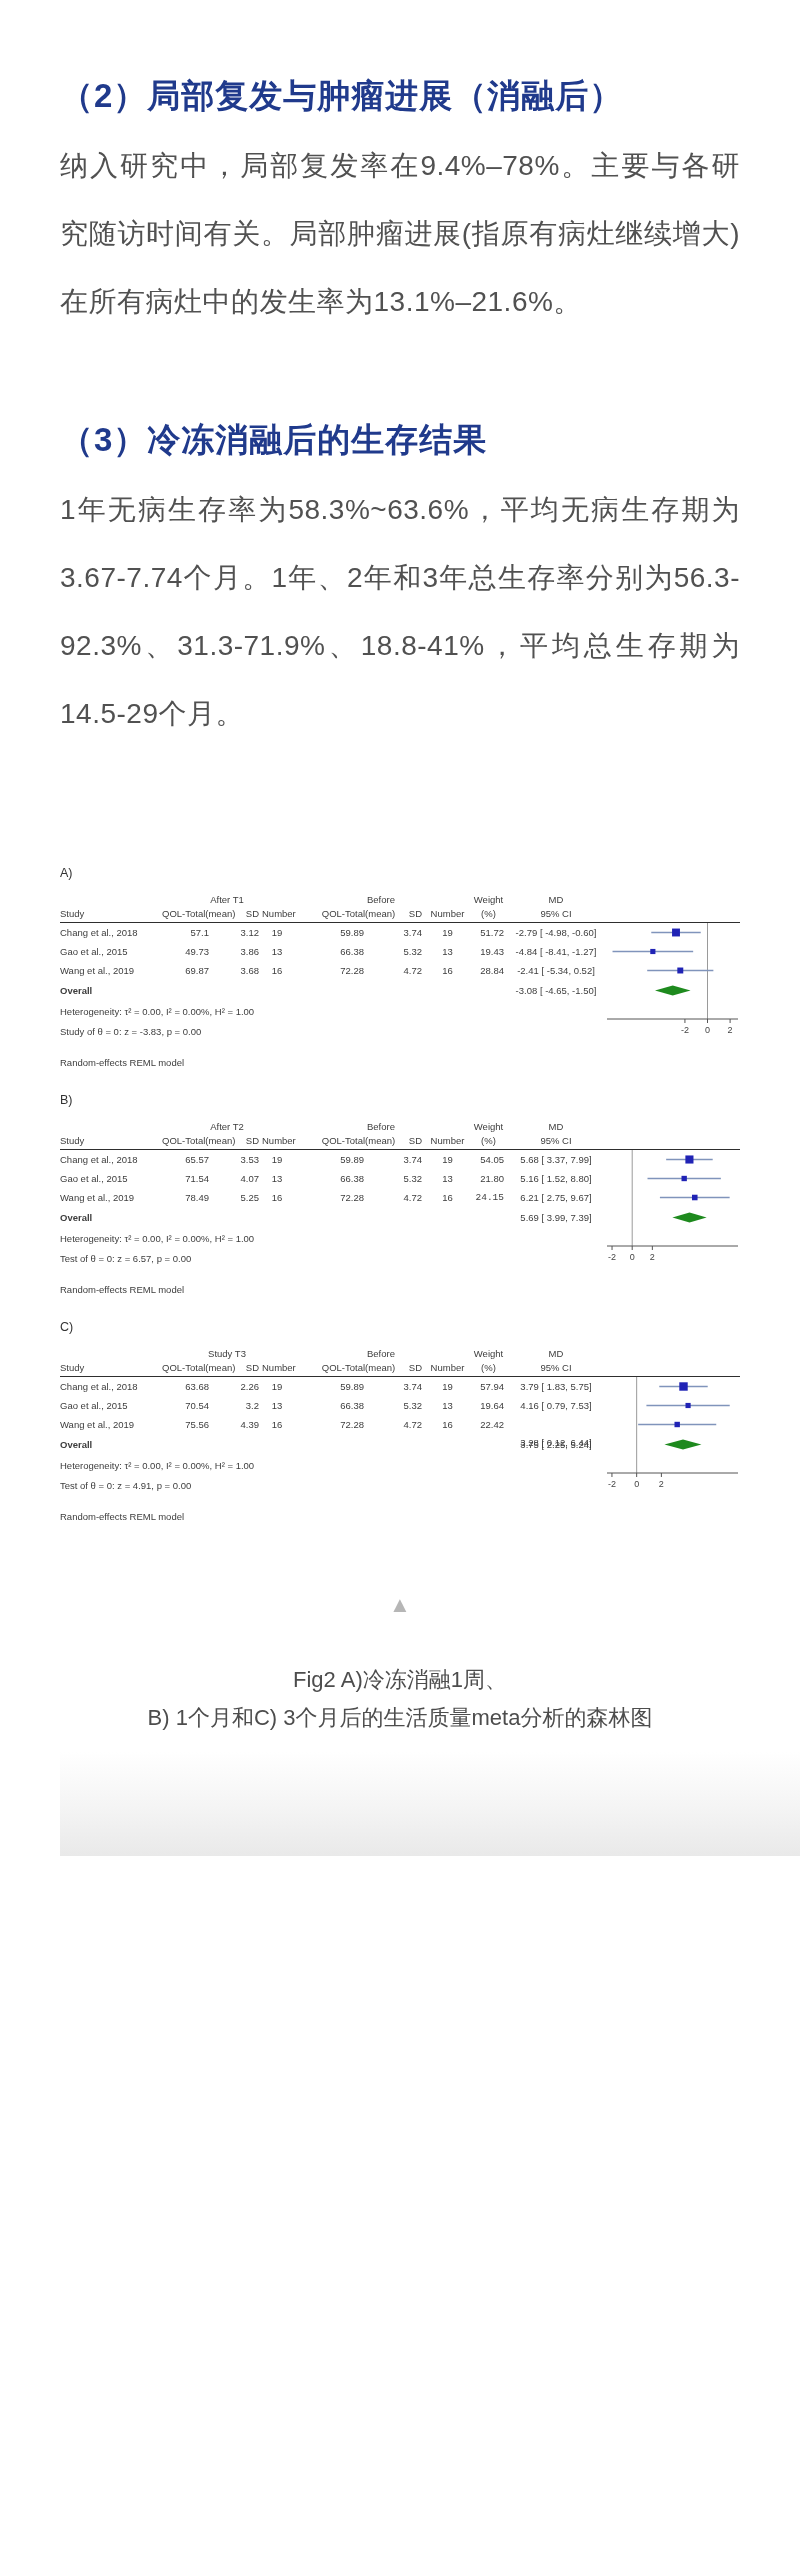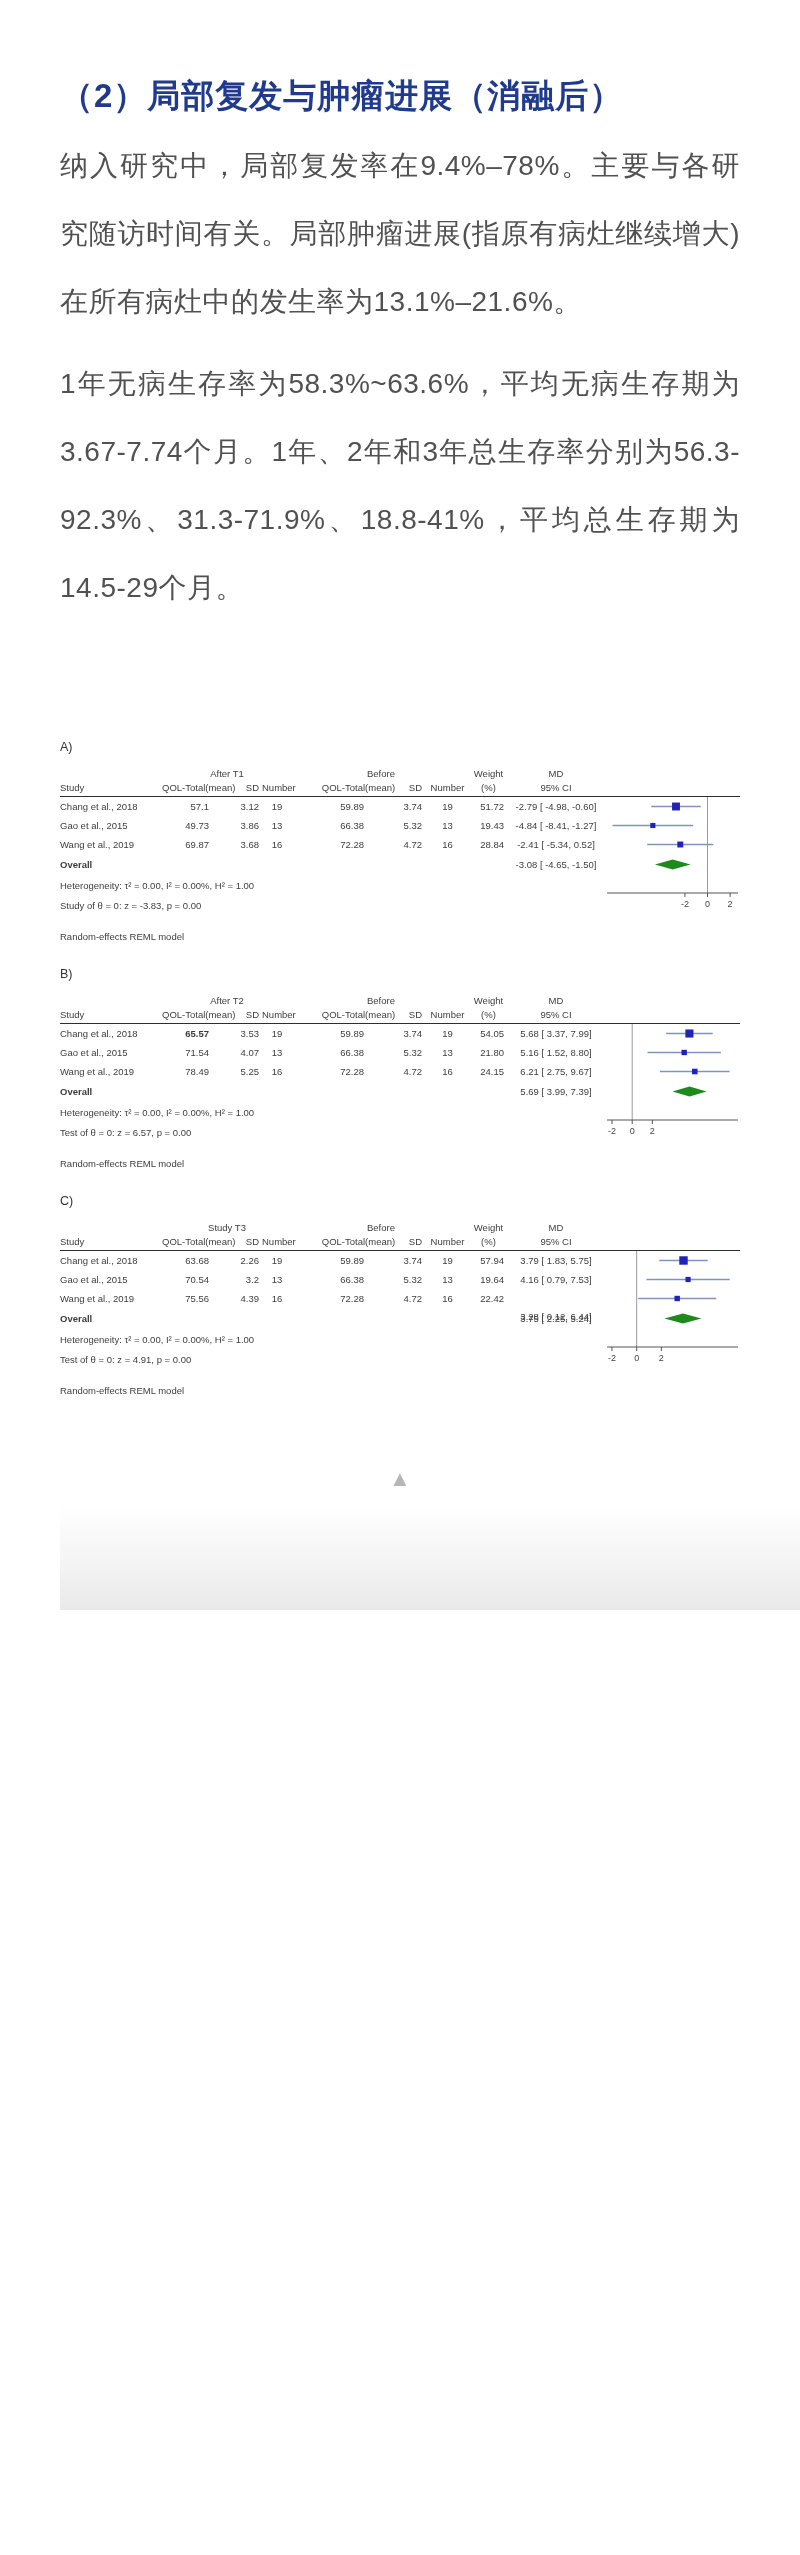--- a/index.html
+++ b/index.html
@@ -34,20 +34,21 @@
   .fade-band{width:744px;height:104px;margin:15px auto 0 auto;background:linear-gradient(to bottom,#ffffff 0%,#f4f4f4 55%,#e9e9e9 100%);}
 </style>
 </head>
 <body>
 
 <div class="content">
 
   <h2 class="sec-heading">（2）局部复发与肿瘤进展（消融后）</h2>
   <p class="para p1">纳入研究中，局部复发率在9.4%–78%。主要与各研究随访时间有关。局部肿瘤进展(指原有病灶继续增大)在所有病灶中的发生率为13.1%–21.6%。</p>
 
+  <h2 class="sec-heading h3m">（3）冷冻消融后的生存结果</h2>
   <p class="para p2">1年无病生存率为58.3%~63.6%，平均无病生存期为3.67-7.74个月。1年、2年和3年总生存率分别为56.3-92.3%、31.3-71.9%、18.8-41%，平均总生存期为14.5-29个月。</p>
 
 
   <div class="figure">
 
     <div class="panel">
       <div class="p-label">A)</div>
       <div class="fgrid">
         <div class="hc" style="grid-row:1;grid-column:2 / span 3;">After T1</div>
         <div class="hc" style="grid-row:1;grid-column:5 / span 3;">Before</div>
@@ -145,21 +146,21 @@
             <polygon points="67.39923076923077,67.5 84.53000000000002,62.5 101.66076923076925,67.5 84.53000000000002,72.5" fill="#1e8a1e"></polygon>
             <line x1="2" y1="96" x2="133" y2="96" stroke="#555" stroke-width="1"></line>
             <line x1="7.038461538461538" y1="96" x2="7.038461538461538" y2="100" stroke="#555" stroke-width="1"></line>
             <text x="7.038461538461538" y="110" text-anchor="middle" font-size="9" fill="#444" font-family="Liberation Sans, DejaVu Sans, sans-serif">-2</text>
             <line x1="27.192307692307693" y1="96" x2="27.192307692307693" y2="100" stroke="#555" stroke-width="1"></line>
             <text x="27.192307692307693" y="110" text-anchor="middle" font-size="9" fill="#444" font-family="Liberation Sans, DejaVu Sans, sans-serif">0</text>
             <line x1="47.34615384615385" y1="96" x2="47.34615384615385" y2="100" stroke="#555" stroke-width="1"></line>
             <text x="47.34615384615385" y="110" text-anchor="middle" font-size="9" fill="#444" font-family="Liberation Sans, DejaVu Sans, sans-serif">2</text>
           </svg>
       <div class="hl" style="grid-area: 4 / 1;">Chang et al., 2018</div>
-          <div class="r" style="grid-area: 4 / 2; font-weight: bold;">65.57</div>
+          <div class="r" style="grid-area: 4 / 2;">65.57</div>
           <div class="r" style="grid-area: 4 / 3;">3.53</div>
           <div class="c" style="grid-area: 4 / 4;">19</div>
           <div class="r" style="grid-area: 4 / 5;">59.89</div>
           <div class="r" style="grid-area: 4 / 6;">3.74</div>
           <div class="c" style="grid-area: 4 / 7;">19</div>
           <div class="r" style="grid-area: 4 / 8;">54.05</div>
           <div class="c" style="grid-area: 4 / 9;">5.68 [ 3.37,  7.99]</div>
           <div class="hl" style="grid-area: 5 / 1;">Gao et al., 2015</div>
           <div class="r" style="grid-area: 5 / 2;">71.54</div>
           <div class="r" style="grid-area: 5 / 3;">4.07</div>
@@ -169,21 +170,21 @@
           <div class="c" style="grid-area: 5 / 7;">13</div>
           <div class="r" style="grid-area: 5 / 8;">21.80</div>
           <div class="c" style="grid-area: 5 / 9;">5.16 [ 1.52,  8.80]</div>
           <div class="hl" style="grid-area: 6 / 1;">Wang et al., 2019</div>
           <div class="r" style="grid-area: 6 / 2;">78.49</div>
           <div class="r" style="grid-area: 6 / 3;">5.25</div>
           <div class="c" style="grid-area: 6 / 4;">16</div>
           <div class="r" style="grid-area: 6 / 5;">72.28</div>
           <div class="r" style="grid-area: 6 / 6;">4.72</div>
           <div class="c" style="grid-area: 6 / 7;">16</div>
-          <div class="r" style="grid-area: 6 / 8;">24.15</div>
+          <div class="r" style="grid-area: 6 / 8; font-family: Liberation Mono, monospace;">24.15</div>
           <div class="c" style="grid-area: 6 / 9;">6.21 [ 2.75,  9.67]</div>
           <div class="hl ov" style="grid-area: 7 / 1;">Overall</div>
           <div class="c" style="grid-area: 7 / 9;">5.69 [ 3.99,  7.39]</div>
         </div>
       <div class="reml">Random-effects REML model</div>
     </div>
 
     <div class="panel">
       <div class="p-label">C)</div>
       <div class="fgrid">
@@ -250,15 +251,19 @@
           <div class="hl ov" style="grid-area: 7 / 1;">Overall</div>
           <div class="c" style="grid-area: 7 / 9;">3.75 [ 2.25,  5.24]</div>
         </div>
       <div class="reml">Random-effects REML model</div>
     </div>
 
   </div>
 
   <div class="collapse-tri">▲</div>
 
+  <div class="caption">
+    <div>Fig2  A)冷冻消融1周、</div>
+    <div>B) 1个月和C) 3个月后的生活质量meta分析的森林图</div>
+  </div>
 
   <div class="fade-band"></div>
 </div>
 
 </body></html>

